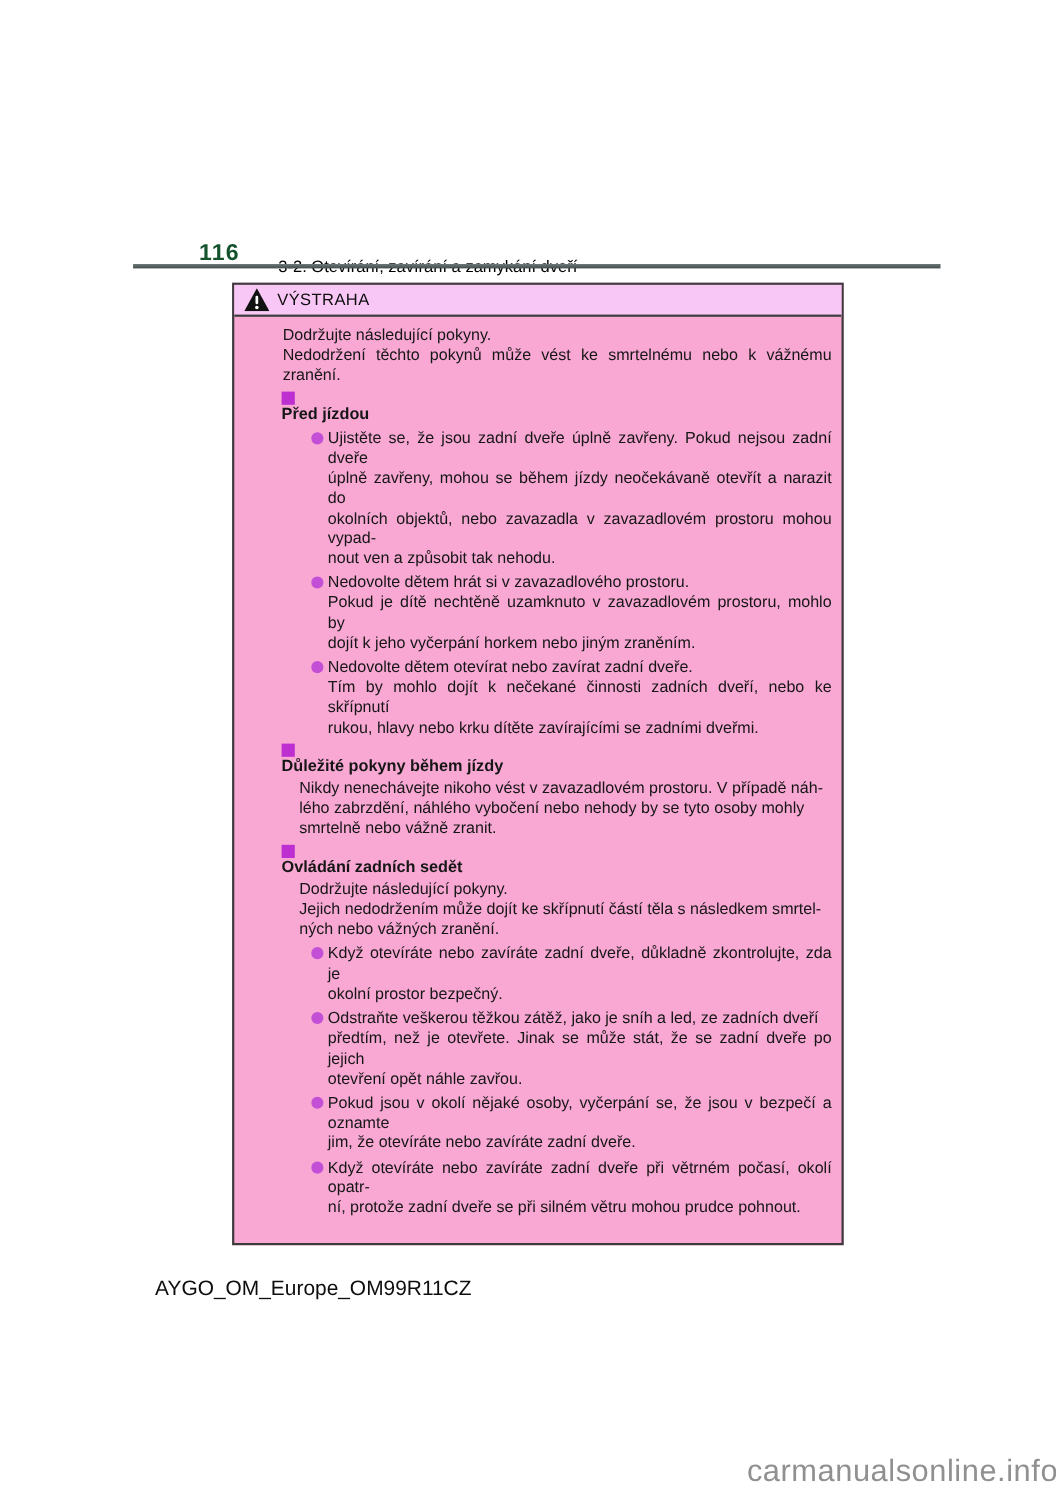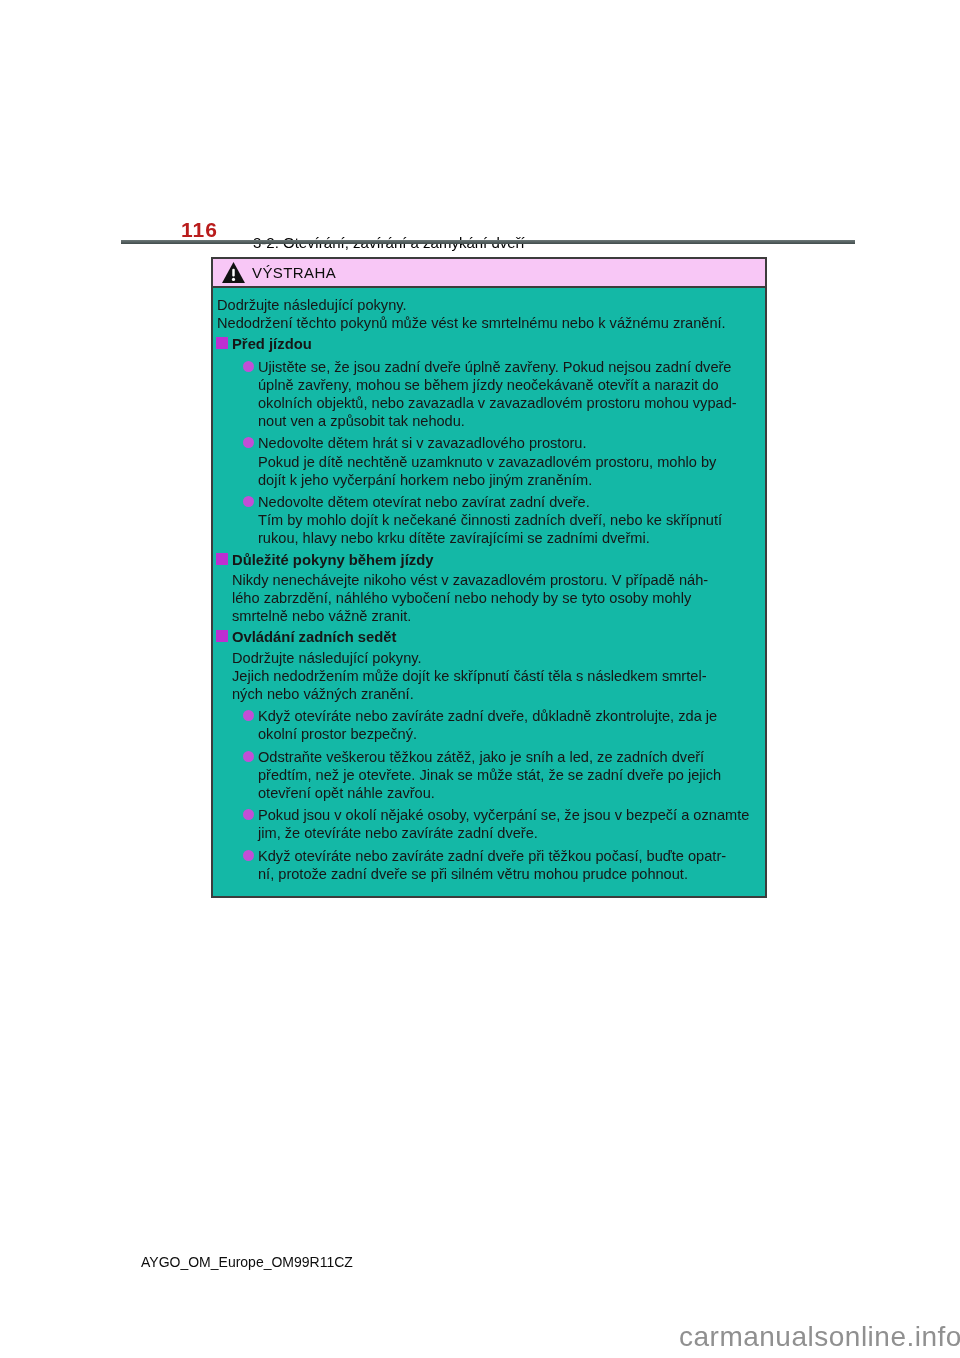--- a/index.html
+++ b/index.html
@@ -16,76 +16,76 @@
   html,body{background:#ffffff;}
   body{
     position:relative;
     width:960px;height:1358px;
     font-family:"Liberation Sans", sans-serif;
     color:var(--text);
     overflow:hidden;
   }
   .page-number{
     position:absolute;left:181px;top:218px;
-    font-size:21px;font-weight:bold;letter-spacing:1px;color:#b91c1c;
+    font-size:21px;font-weight:bold;letter-spacing:1px;color:#14532d;
   }
   .section-header{
     position:absolute;left:253px;top:234px;
     font-size:15px;color:#000;
   }
   .header-rule{
     position:absolute;left:121px;top:240px;width:734px;height:4px;
     background:linear-gradient(to bottom,var(--rule-top),var(--rule-bottom));
   }
   .warning-box{
     position:absolute;left:211px;top:257px;width:556px;
     border:2px solid var(--border);
-    background:#14b8a6;
+    background:#f9a8d4;
   }
   .warning-header{
     display:flex;align-items:center;gap:7px;
     height:29px;
     background:var(--pink);
     border-bottom:2px solid var(--border);
     padding-left:9px;
   }
   .warning-title{
     font-size:15px;color:#0d0d0d;letter-spacing:.4px;
   }
   .tri-icon{display:inline-flex;width:23px;height:21px;}
   .warning-content{
-    padding:8px 9px 13px 3px;
-    font-size:14.6px;line-height:18.2px;
+    padding:8px 9px 23px 3px;
+    font-size:14.6px;line-height:18.2px;margin-left:40px;
   }
   .lines{white-space:pre-line;text-align:justify;}
   .intro{margin-left:1px;}
   .section-heading{
     display:flex;align-items:flex-start;
     margin-top:3px;margin-bottom:1px;
-    font-weight:bold;font-size:14.8px;
+    font-weight:bold;font-size:14.8px;flex-direction:column;
   }
   .sq{
     flex:0 0 auto;width:12px;height:12px;
     margin:2px 4px 0 0;
     background:var(--bullet-square);
   }
   .para{margin:2px 0 0 16px;}
   .bullet{
     position:relative;
     margin:4px 0 0 27px;
     padding-left:15px;
   }
   .dot{
     position:absolute;left:0;top:3px;
     width:11px;height:11px;border-radius:50%;
     background:var(--bullet-circle);
   }
   .footer-code{
-    position:absolute;left:141px;top:1254px;
-    font-size:14px;color:#0d0d0d;
+    position:absolute;left:141px;top:1161px;
+    font-size:19px;color:#0d0d0d;
   }
   .watermark{
     position:absolute;left:679px;top:1321px;
     font-size:28px;color:var(--watermark);
     letter-spacing:.5px;
   }
 </style>
 </head>
 <body>
 
@@ -161,21 +161,21 @@
 předtím, než je otevřete. Jinak se může stát, že se zadní dveře po jejich
 otevření opět náhle zavřou.</div>
           </div>
           <div class="bullet">
             <span class="dot"></span>
             <div class="lines">Pokud jsou v okolí nějaké osoby, vyčerpání se, že jsou v bezpečí a oznamte
 jim, že otevíráte nebo zavíráte zadní dveře.</div>
           </div>
           <div class="bullet">
             <span class="dot"></span>
-            <div class="lines">Když otevíráte nebo zavíráte zadní dveře při těžkou počasí, buďte opatr-
+            <div class="lines">Když otevíráte nebo zavíráte zadní dveře při větrném počasí, okolí opatr-
 ní, protože zadní dveře se při silném větru mohou prudce pohnout.</div>
           </div>
         </div>
       </div>
   </div>
 </div>
 
 <div class="footer-code">AYGO_OM_Europe_OM99R11CZ</div>
 <div class="watermark">carmanualsonline.info</div>
 

